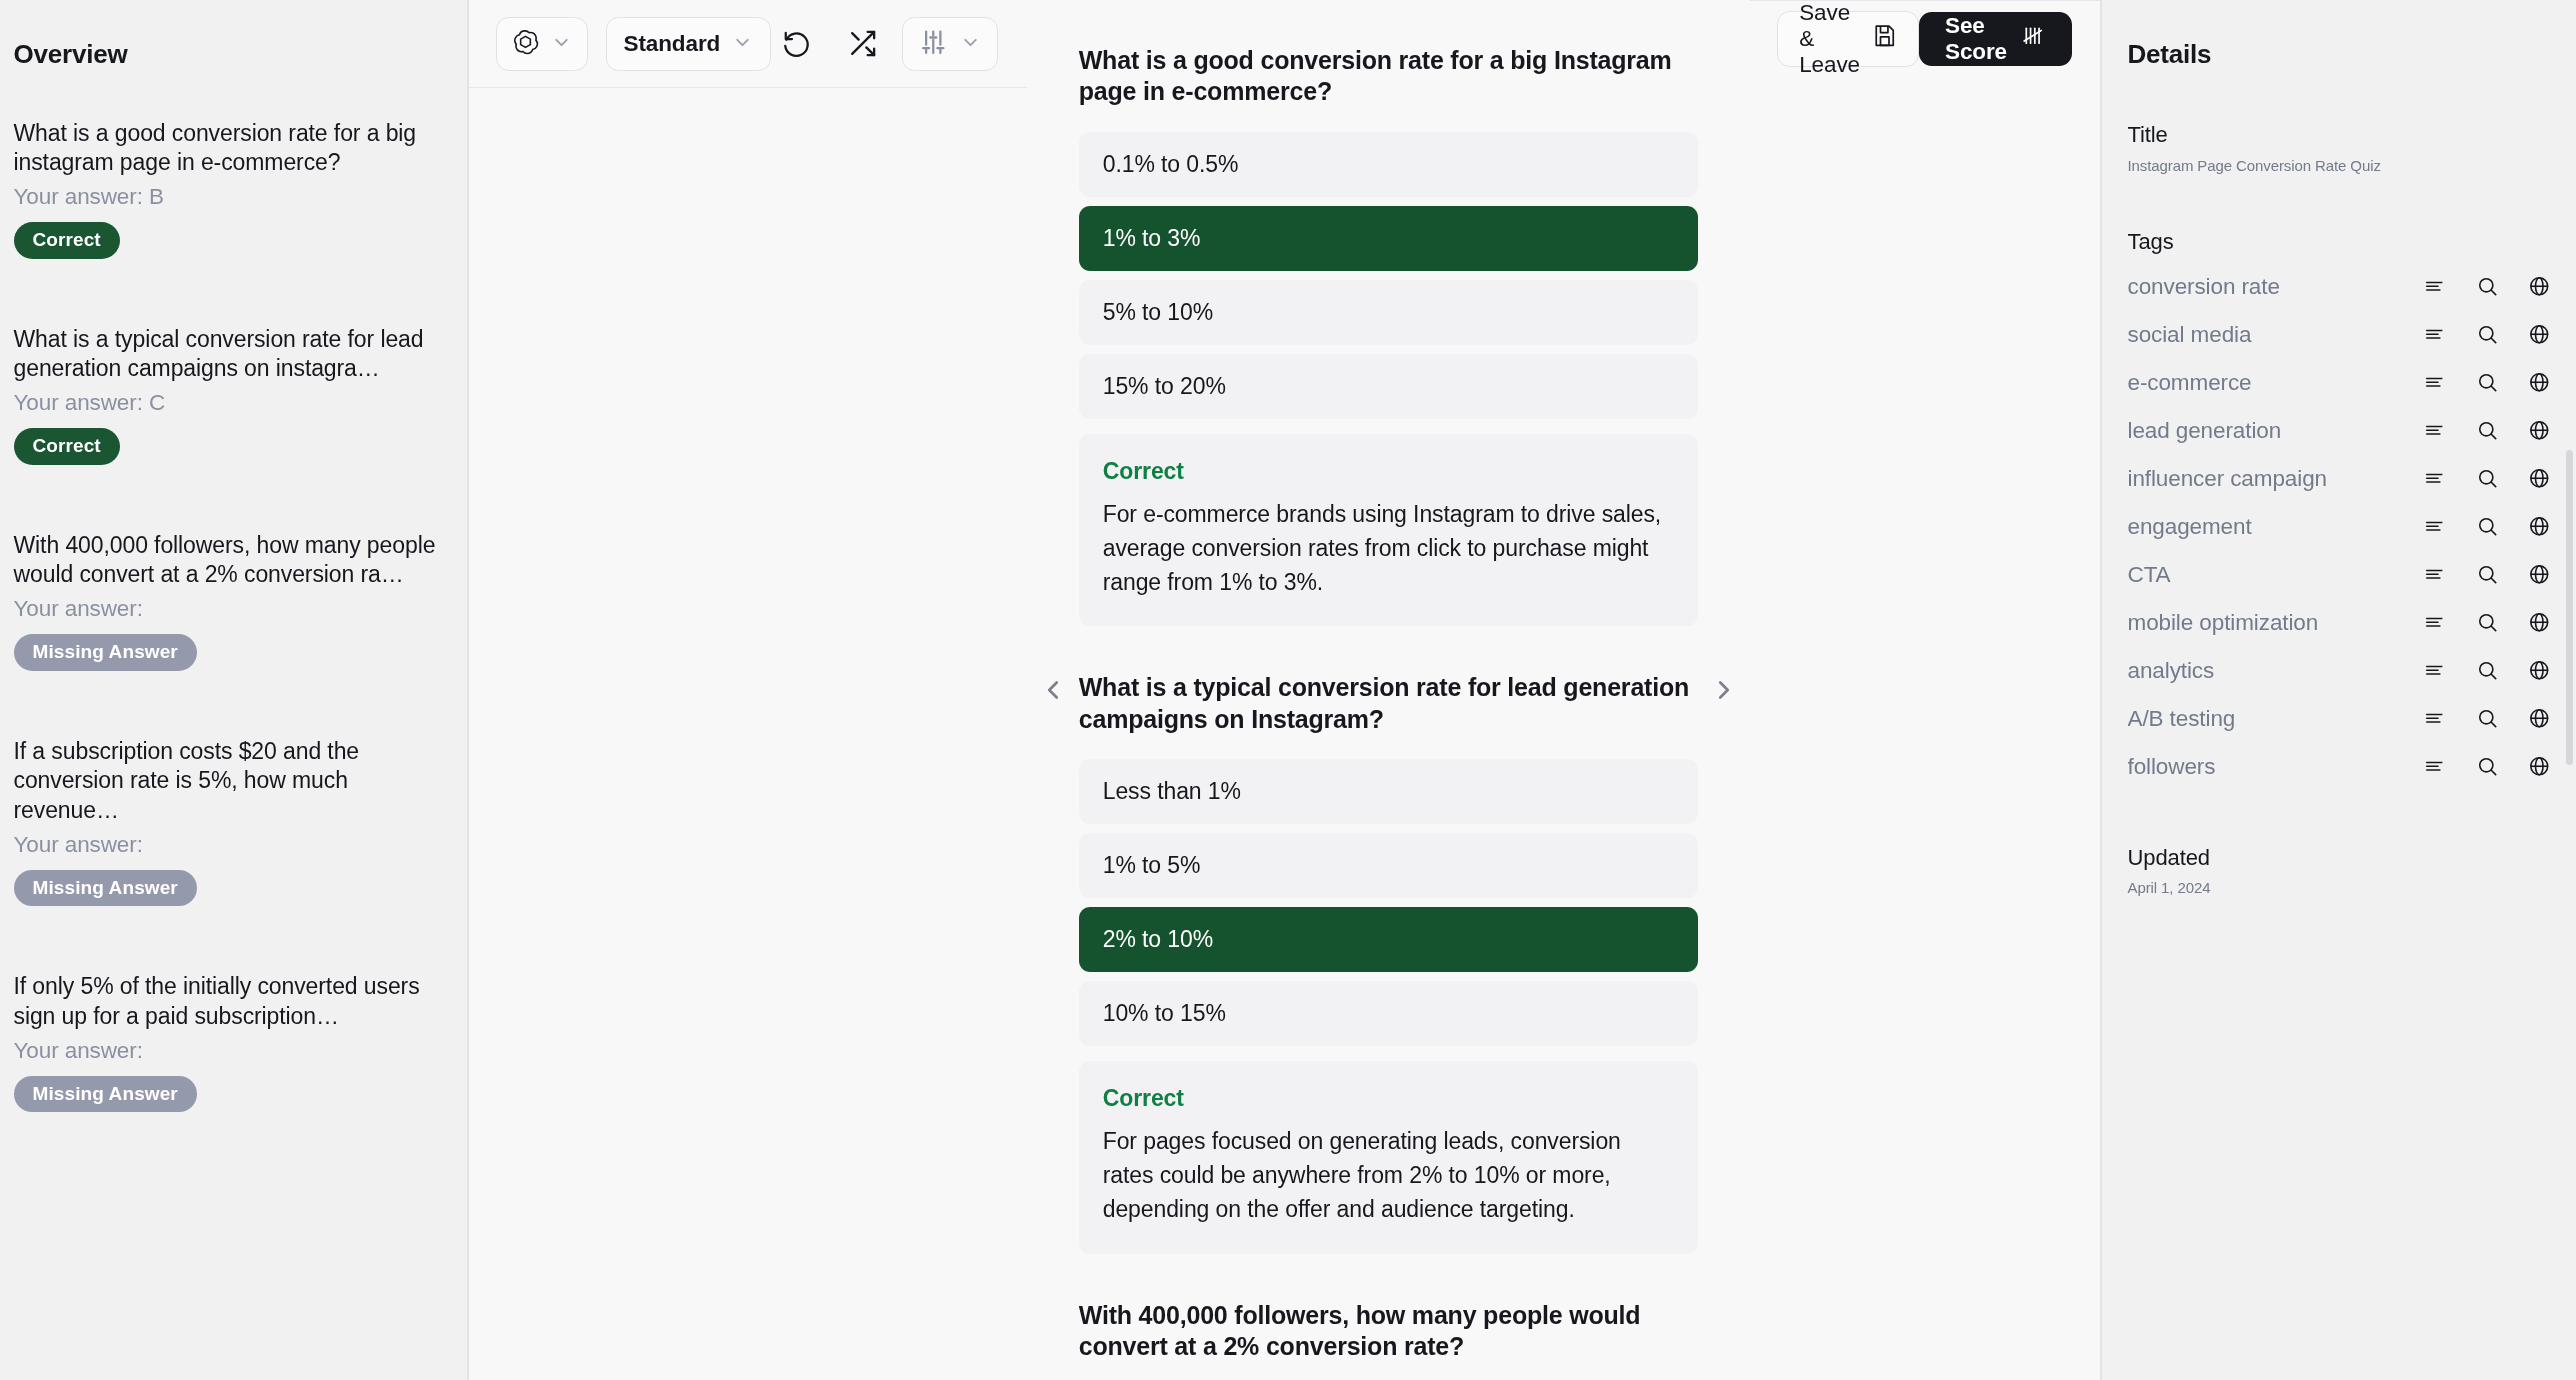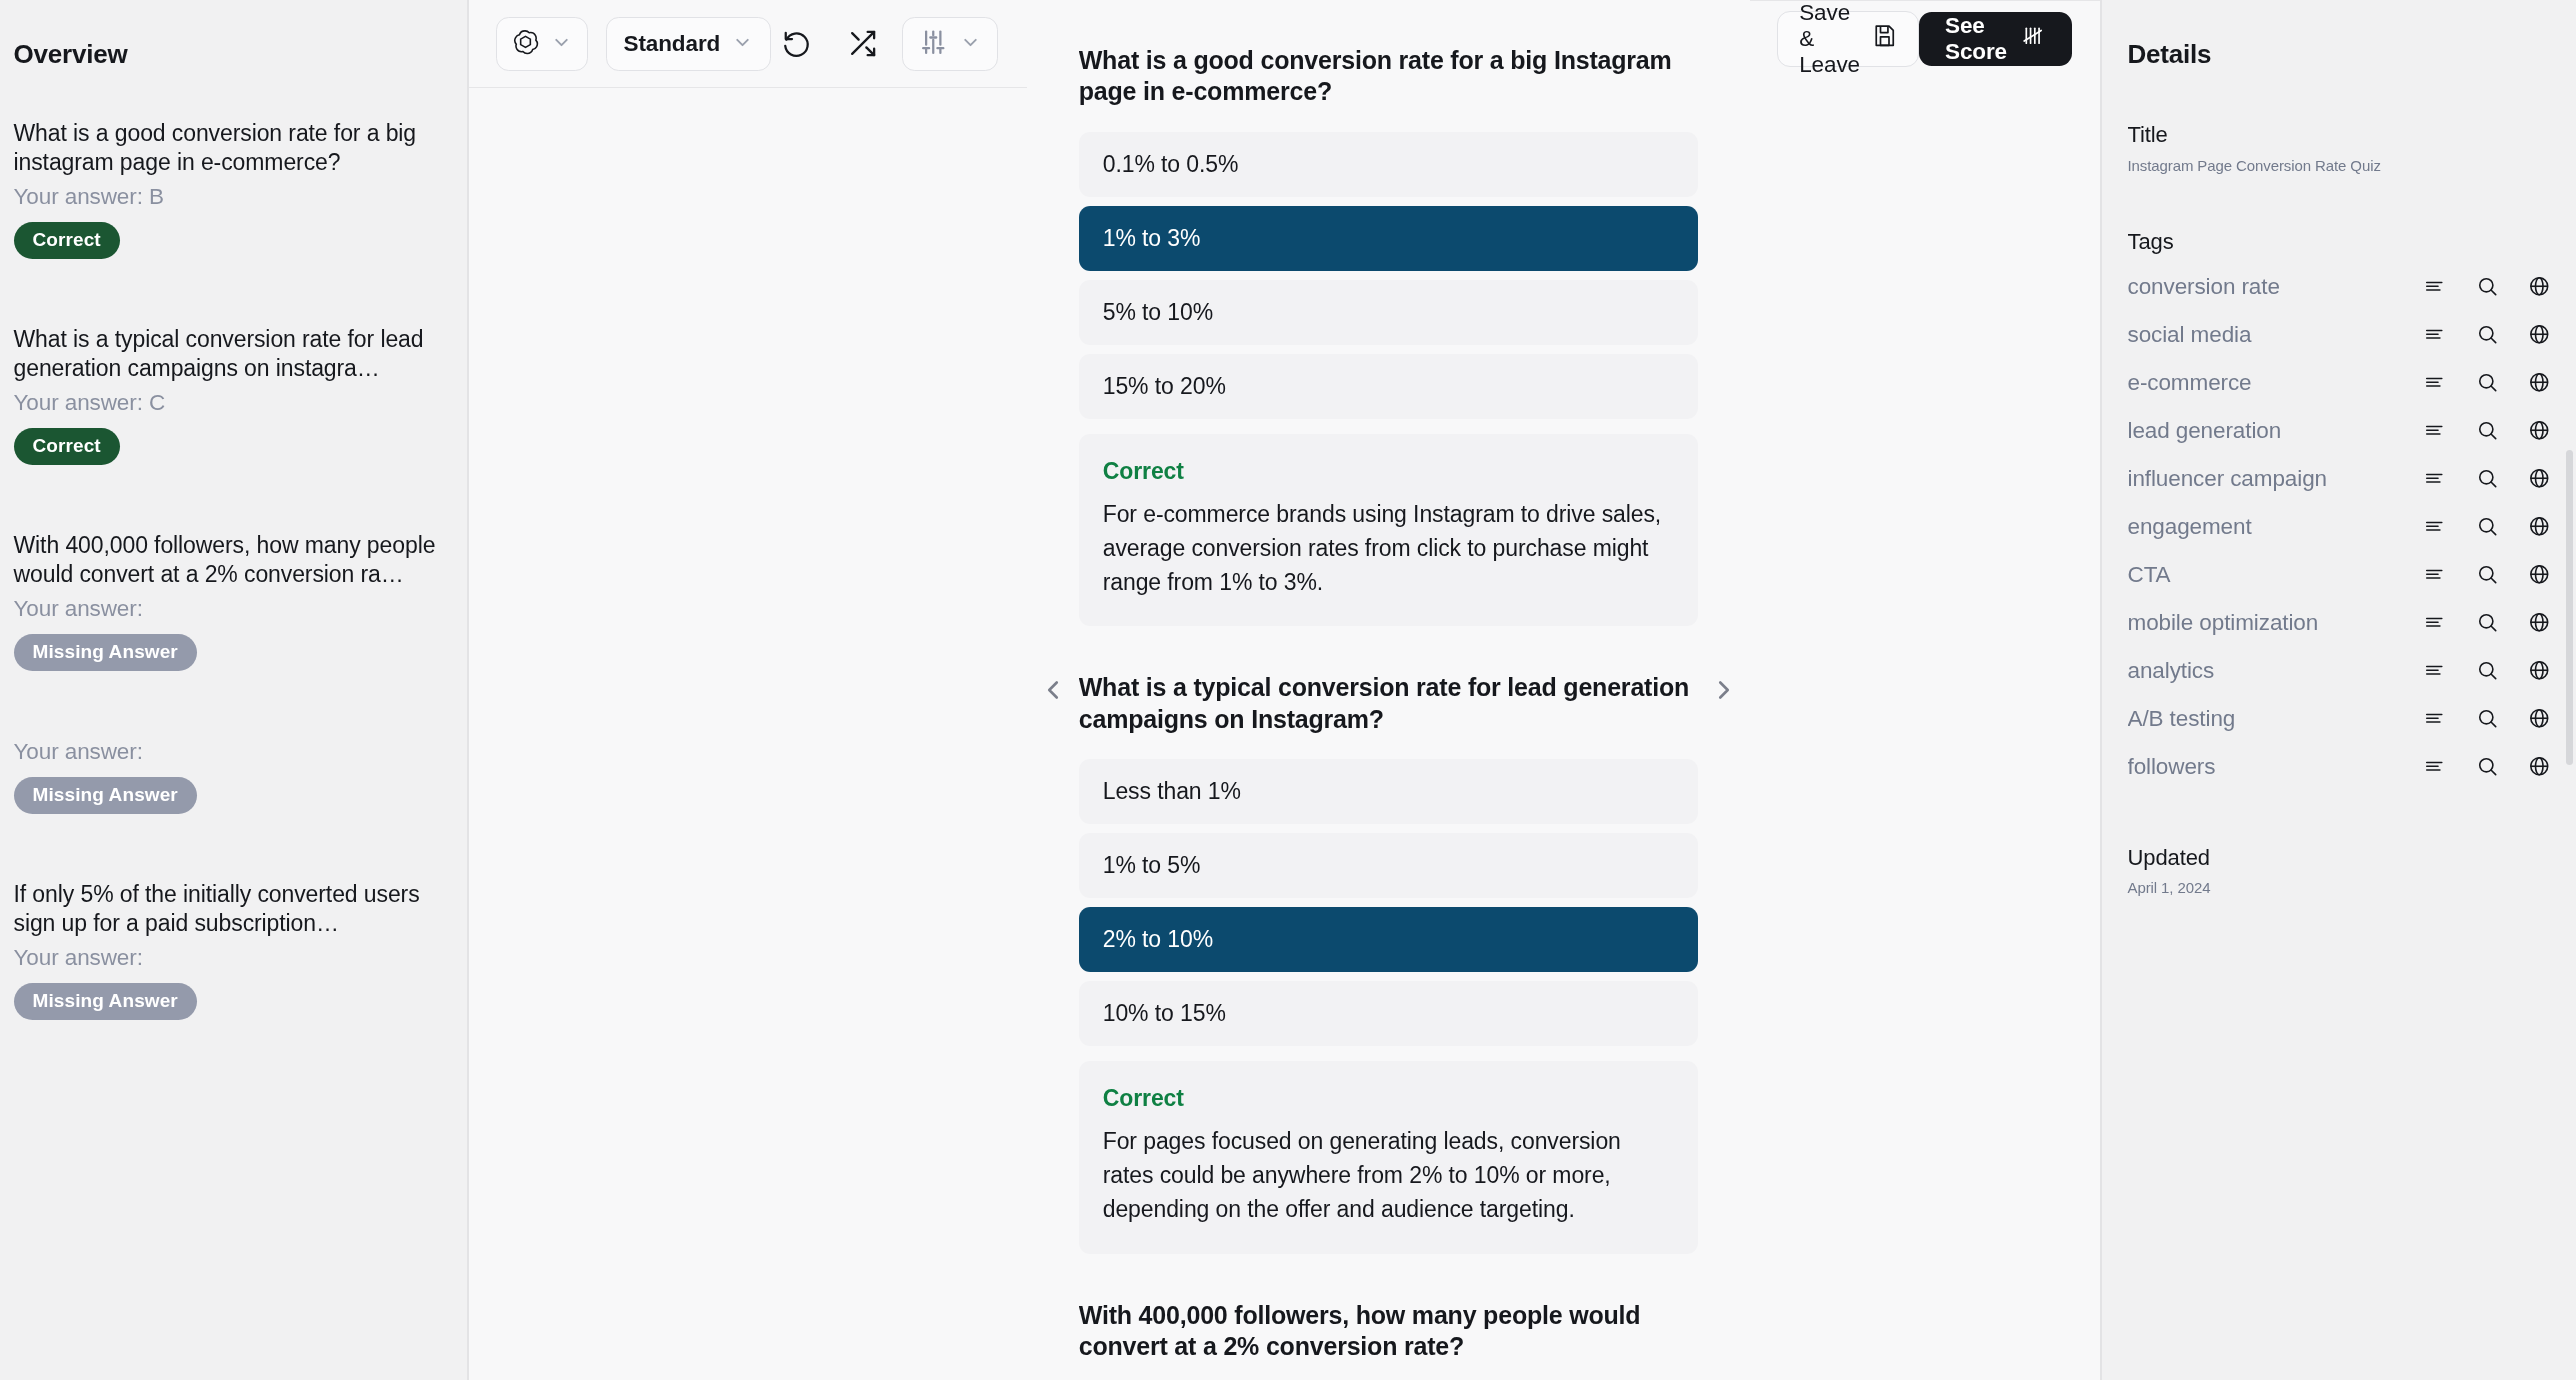--- a/index.html
+++ b/index.html
@@ -98,21 +98,21 @@
   .q-title {
     font-size: 25px; font-weight: 700; color: #16181d;
     letter-spacing: -0.2px; margin-bottom: 24px; line-height: 1.25;
   }
   .opt {
     background: #f2f2f4; border-radius: 11.2px;
     font-size: 23px; color: #16181d; letter-spacing: -0.1px;
     padding: 19px 24px; margin-bottom: 9px;
     cursor: pointer;
   }
-  .opt.selected { background: #0c4a6e; color: #ffffff; }
+  .opt.selected { background: #14532d; color: #ffffff; }
   .explain {
     background: #f2f2f4; border-radius: 11.2px;
     padding: 24px 24px 27px 24px; margin-top: 15px; margin-bottom: 46px;
   }
   .explain-head {
     font-size: 23px; font-weight: 700; color: #0f8043;
     margin-bottom: 13.5px; letter-spacing: -0.1px;
   }
   .explain-body {
     font-size: 23px; line-height: 1.47; color: #16181d;
@@ -193,20 +193,21 @@
         <span class="badge correct">Correct</span>
       </div>
 
       <div class="ov-item">
         <div class="ov-q">With 400,000 followers, how many people would convert at a 2% conversion ra…</div>
         <div class="ov-ans">Your answer:</div>
         <span class="badge missing">Missing Answer</span>
       </div>
 
       <div class="ov-item">
+        <div class="ov-q">If a subscription costs $20 and the conversion rate is 5%, how much revenue…</div>
         <div class="ov-ans">Your answer:</div>
         <span class="badge missing">Missing Answer</span>
       </div>
 
       <div class="ov-item">
         <div class="ov-q">If only 5% of the initially converted users sign up for a paid subscription…</div>
         <div class="ov-ans">Your answer:</div>
         <span class="badge missing">Missing Answer</span>
       </div>
 

